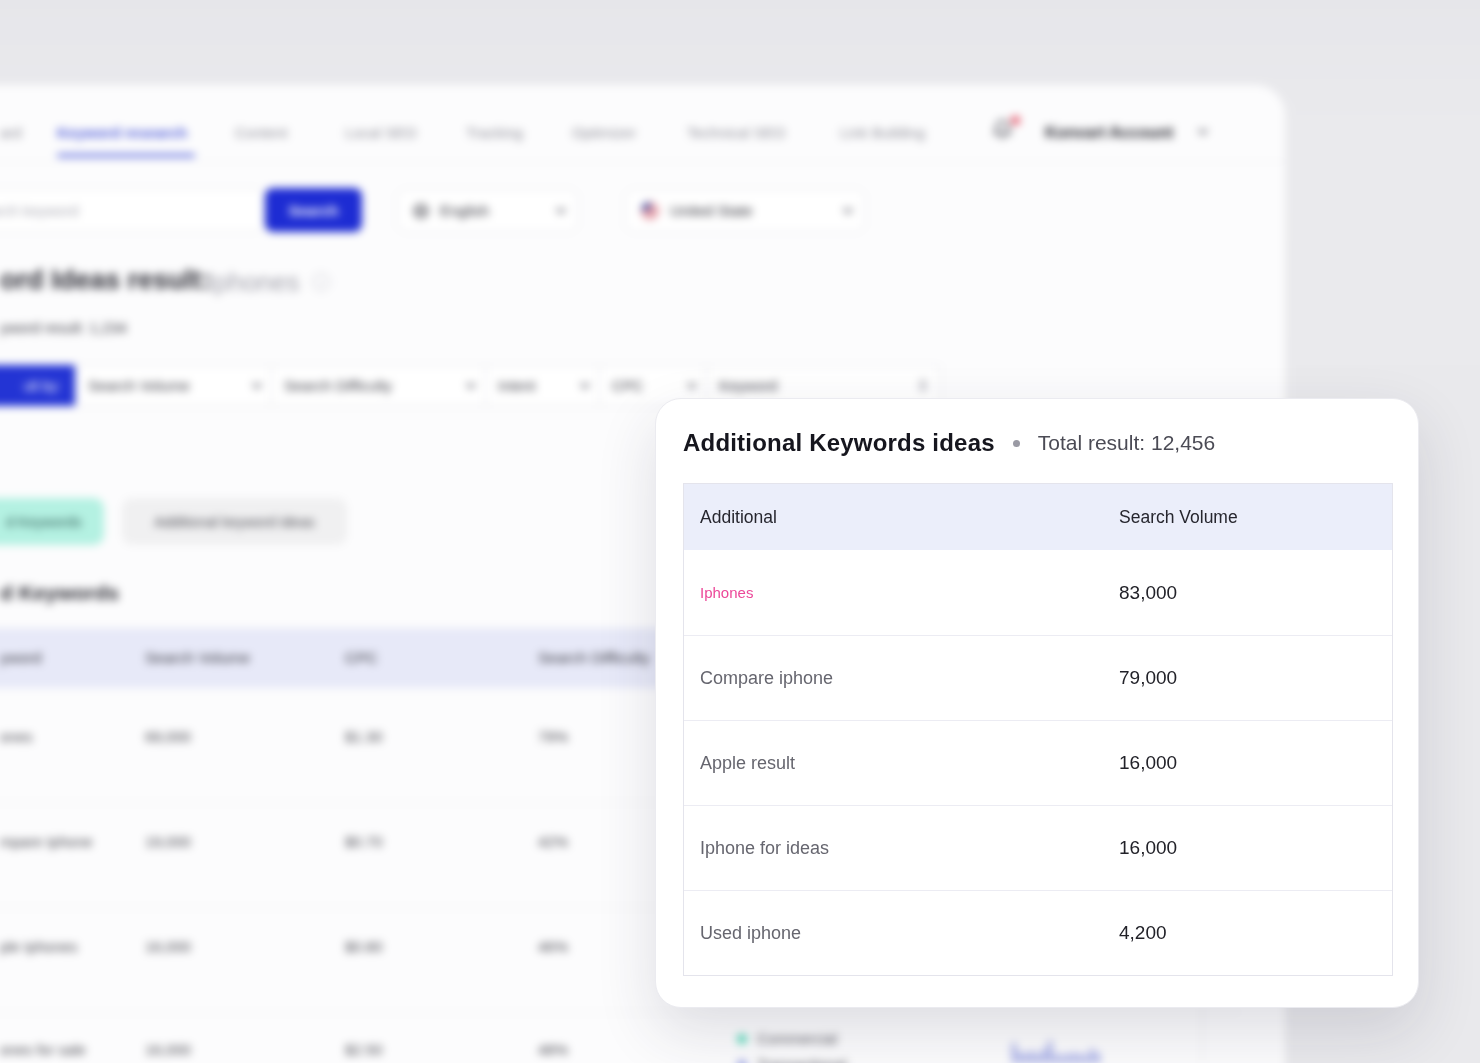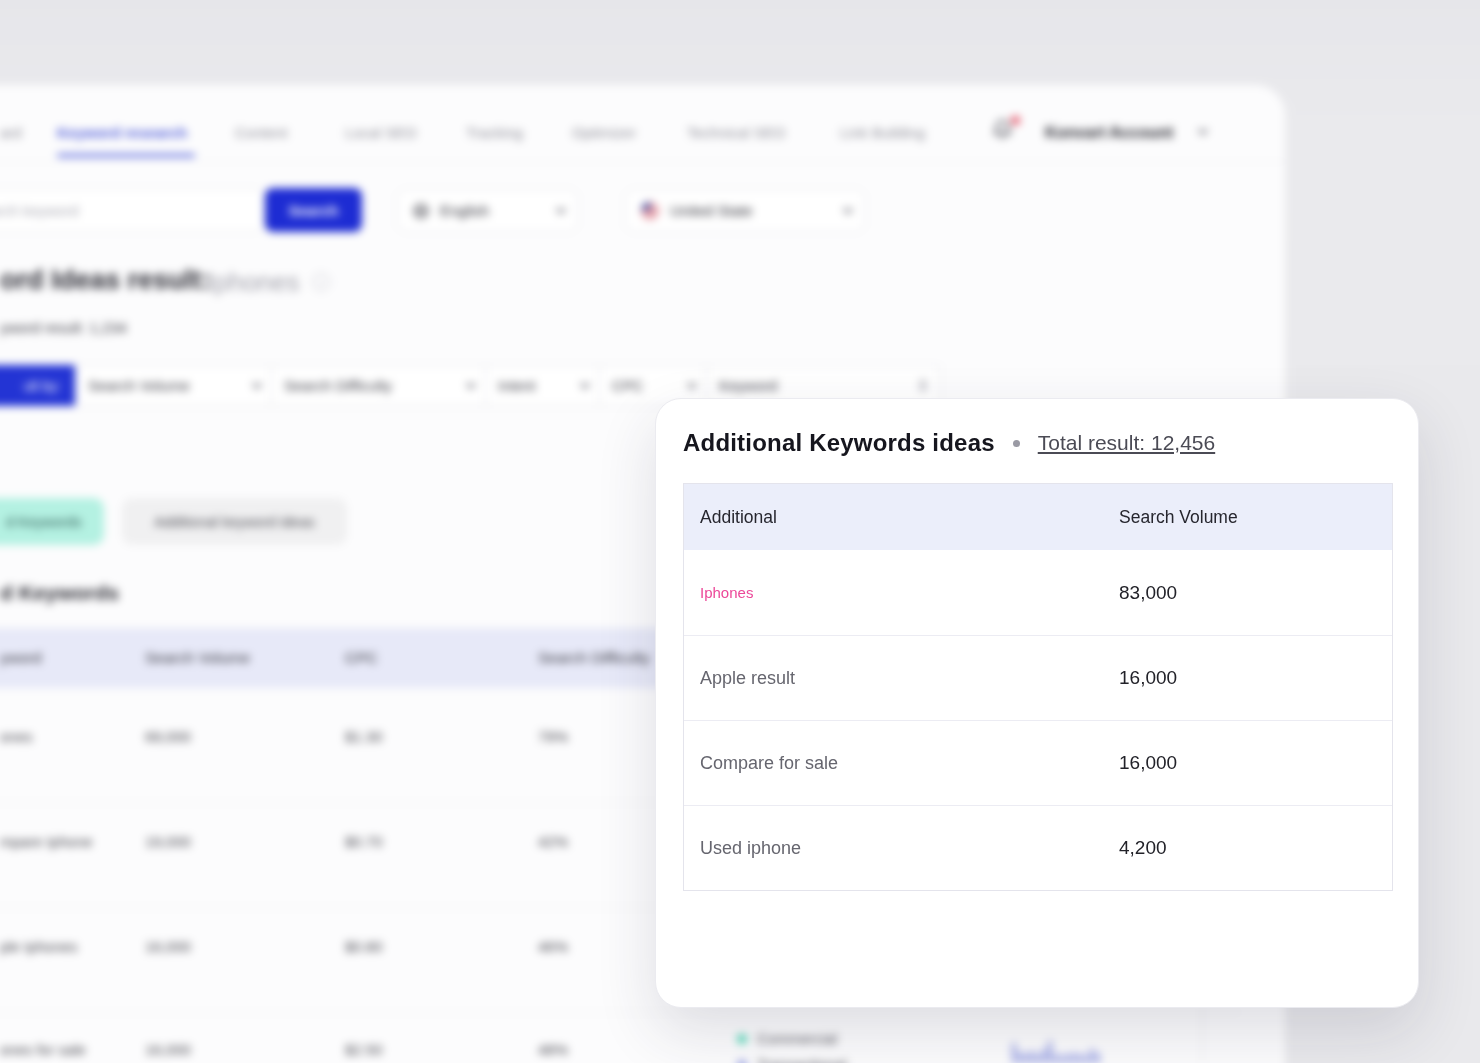--- a/index.html
+++ b/index.html
@@ -94,21 +94,21 @@
   
   .modal {
     position:absolute; left:655px; top:398px; width:764px; height:610px; z-index:5;
     background:#fff; border:1px solid #ebebf0; border-radius:26px;
     box-shadow:0 24px 60px rgba(40,40,70,0.14);
   }
   .modal-title-row { position:absolute; left:27px; top:428px; display:flex; align-items:center; gap:18px; }
   .modal-title-row { top:30px;justify-content:space-between; }
   .modal-title { font-size:24px; font-weight:700; color:#16161e; letter-spacing:0.2px; }
   .modal-bullet { width:7px; height:7px; border-radius:50%; background:#9a9aa4; }
-  .modal-total { font-size:21px; color:#4b4b55;text-decoration:underline; }
+  .modal-total { font-size:21px; color:#4b4b55; }
 
   .modal-table { position:absolute; left:27px; top:84px; width:710px; border:1px solid #e4e4ec; background:#fff; }
   .mt-header { display:grid; grid-template-columns:435px 1fr; height:66px; align-items:center; background:#ebeefa;
                font-size:17.5px; font-weight:500; color:#26262e; }
   .mt-row { display:grid; grid-template-columns:435px 1fr; height:85px; align-items:center; border-top:1px solid #ececf3; background:#fff; }
   .mt-c1 { padding-left:16px; }
   .q-first { font-size:15px; color:#ec4899; }
   .q { font-size:18px; color:#66666f; }
   .vol { font-size:19px; color:#222229; font-weight:500; }
 
@@ -282,25 +282,29 @@
   <div class="modal-table">
     <div class="mt-header">
       <span class="mt-c1">Additional</span>
       <span>Search Volume</span>
     </div>
     <div class="mt-row" style="border-top:none;">
       <span class="mt-c1 q-first">Iphones</span>
       <span class="vol">83,000</span>
     </div>
     <div class="mt-row">
+      <span class="mt-c1 q">Compare iphone</span>
+      <span class="vol">79,000</span>
+    </div>
+    <div class="mt-row">
       <span class="mt-c1 q">Apple result</span>
       <span class="vol">16,000</span>
     </div>
     <div class="mt-row">
-      <span class="mt-c1 q">Compare for sale</span>
+      <span class="mt-c1 q">Iphone for ideas</span>
       <span class="vol">16,000</span>
     </div>
     <div class="mt-row">
       <span class="mt-c1 q">Used iphone</span>
       <span class="vol">4,200</span>
     </div>
   </div>
 </div>
 
 </body></html>

